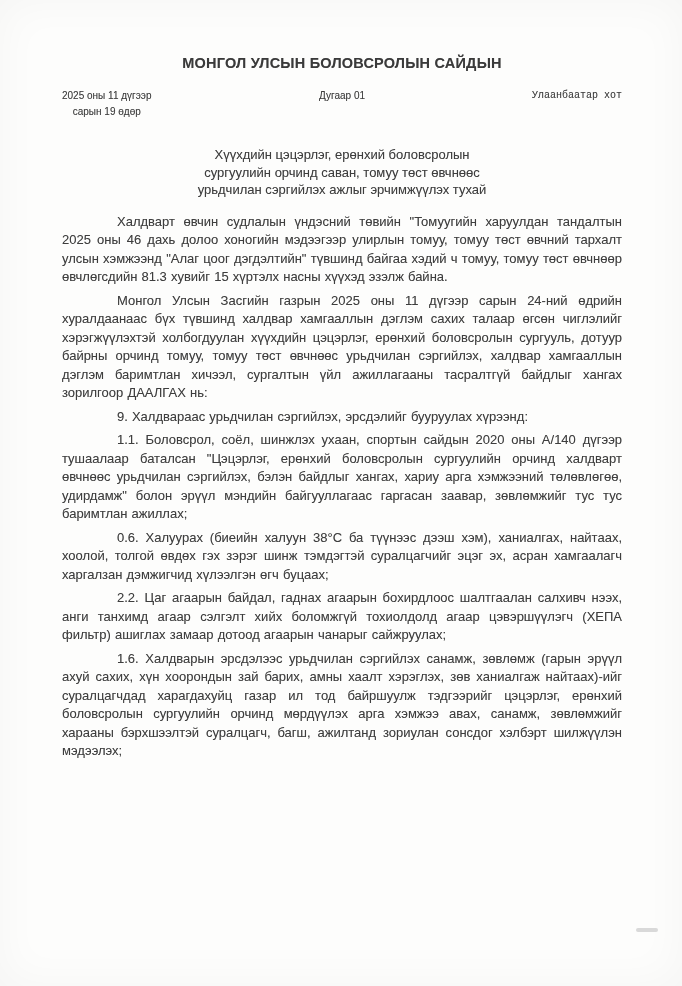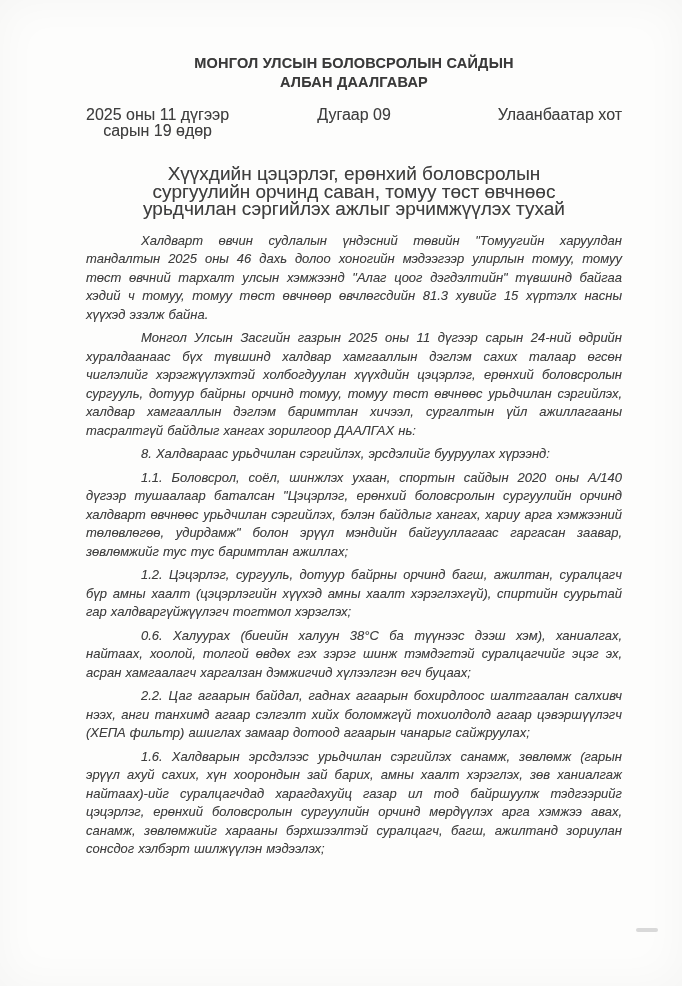--- a/index.html
+++ b/index.html
@@ -8,105 +8,102 @@
     width: 682px;
     height: 986px;
     margin: 0 auto;
     background: #fdfdfc;
     color: #3e3e3e;
     font-family: "Liberation Sans", sans-serif;
     overflow: hidden;
     box-shadow: inset 0 0 45px rgba(0,0,0,0.035);
     text-shadow: 0 0 0.5px rgba(62,62,62,0.35);
   }
-  .content { padding: 54px 60px 0 86px; }
+  .content { padding: 54px 60px 0 62px; }
 
   .doc-title {
     text-align: center;
     font-weight: bold;
     font-size: 14.5px;
     line-height: 19px;
     letter-spacing: 0.2px;
     color: #3a3a3a;
   }
 
   .meta-row {
     display: flex;
     align-items: flex-start;
     margin-top: 15px;
-    font-size: 16px;
+    font-size: 10px;
     line-height: 15.5px;
   }
   .meta-left  { flex: 1 1 0; text-align: left; }
   .meta-left-inner { display: inline-block; text-align: center; }
   .meta-mid   { flex: 0 0 auto; }
-  .meta-right { flex: 1 1 0; text-align: right; }
+  .meta-right { flex: 1 1 0; text-align: right; font-family: Liberation Mono, monospace; }
 
   .subject {
     text-align: center;
     margin-top: 27px;
-    font-size: 19px;
+    font-size: 13px;
     line-height: 17.5px;
   }
 
   .doc-body { margin-top: 14px; }
   .para {
     text-align: justify;
     text-indent: 55px;
     font-size: 13px;
     line-height: 18.5px;
     margin: 0 0 5px 0;
     word-spacing: 0.5px;
-    font-style: italic;
   }
 
   .scan-dash {
     position: absolute;
     top: 928px;
     right: 24px;
     width: 22px;
     height: 4px;
     background: #d9d9d9;
     border-radius: 2px;
   }
 </style>
 </head>
 <body>
 
 <div class="page">
   <div class="content">
 
     <div class="doc-title">
       <div>МОНГОЛ УЛСЫН БОЛОВСРОЛЫН САЙДЫН</div>
-      <div>АЛБАН ДААЛГАВАР</div>
     </div>
 
     <div class="meta-row">
       <div class="meta-left">
         <span class="meta-left-inner">
           <div>2025 оны 11 дүгээр</div>
           <div>сарын 19 өдөр</div>
         </span>
       </div>
-      <div class="meta-mid">Дугаар 09</div>
+      <div class="meta-mid">Дугаар 01</div>
       <div class="meta-right">Улаанбаатар хот</div>
     </div>
 
     <div class="subject">
       <div>Хүүхдийн цэцэрлэг, ерөнхий боловсролын</div>
       <div>сургуулийн орчинд саван, томуу төст өвчнөөс</div>
       <div>урьдчилан сэргийлэх ажлыг эрчимжүүлэх тухай</div>
     </div>
 
     <div class="doc-body">
       <p class="para">Халдварт өвчин судлалын үндэсний төвийн "Томуугийн харуулдан тандалтын 2025 оны 46 дахь долоо хоногийн мэдээгээр улирлын томуу, томуу төст өвчний тархалт улсын хэмжээнд "Алаг цоог дэгдэлтийн" түвшинд байгаа хэдий ч томуу, томуу төст өвчнөөр өвчлөгсдийн 81.3 хувийг 15 хүртэлх насны хүүхэд эзэлж байна.</p>
       <p class="para">Монгол Улсын Засгийн газрын 2025 оны 11 дүгээр сарын 24-ний өдрийн хуралдаанаас бүх түвшинд халдвар хамгааллын дэглэм сахих талаар өгсөн чиглэлийг хэрэгжүүлэхтэй холбогдуулан хүүхдийн цэцэрлэг, ерөнхий боловсролын сургууль, дотуур байрны орчинд томуу, томуу төст өвчнөөс урьдчилан сэргийлэх, халдвар хамгааллын дэглэм баримтлан хичээл, сургалтын үйл ажиллагааны тасралтгүй байдлыг хангах зорилгоор ДААЛГАХ нь:</p>
-      <p class="para">8. Халдвараас урьдчилан сэргийлэх, эрсдэлийг бууруулах хүрээнд:</p>
+      <p class="para">9. Халдвараас урьдчилан сэргийлэх, эрсдэлийг бууруулах хүрээнд:</p>
       <p class="para">1.1. Боловсрол, соёл, шинжлэх ухаан, спортын сайдын 2020 оны А/140 дүгээр тушаалаар баталсан "Цэцэрлэг, ерөнхий боловсролын сургуулийн орчинд халдварт өвчнөөс урьдчилан сэргийлэх, бэлэн байдлыг хангах, хариу арга хэмжээний төлөвлөгөө, удирдамж" болон эрүүл мэндийн байгууллагаас гаргасан заавар, зөвлөмжийг тус тус баримтлан ажиллах;</p>
-      <p class="para">1.2. Цэцэрлэг, сургууль, дотуур байрны орчинд багш, ажилтан, суралцагч бүр амны хаалт (цэцэрлэгийн хүүхэд амны хаалт хэрэглэхгүй), спиртийн суурьтай гар халдваргүйжүүлэгч тогтмол хэрэглэх;</p>
       <p class="para">0.6. Халуурах (биеийн халуун 38°С ба түүнээс дээш хэм), ханиалгах, найтаах, хоолой, толгой өвдөх гэх зэрэг шинж тэмдэгтэй суралцагчийг эцэг эх, асран хамгаалагч харгалзан дэмжигчид хүлээлгэн өгч буцаах;</p>
       <p class="para">2.2. Цаг агаарын байдал, гаднах агаарын бохирдлоос шалтгаалан салхивч нээх, анги танхимд агаар сэлгэлт хийх боломжгүй тохиолдолд агаар цэвэршүүлэгч (ХЕПА фильтр) ашиглах замаар дотоод агаарын чанарыг сайжруулах;</p>
       <p class="para">1.6. Халдварын эрсдэлээс урьдчилан сэргийлэх санамж, зөвлөмж (гарын эрүүл ахуй сахих, хүн хоорондын зай барих, амны хаалт хэрэглэх, зөв ханиалгаж найтаах)-ийг суралцагчдад харагдахуйц газар ил тод байршуулж тэдгээрийг цэцэрлэг, ерөнхий боловсролын сургуулийн орчинд мөрдүүлэх арга хэмжээ авах, санамж, зөвлөмжийг харааны бэрхшээлтэй суралцагч, багш, ажилтанд зориулан сонсдог хэлбэрт шилжүүлэн мэдээлэх;</p>
     </div>
 
   </div>
 
   <div class="scan-dash"></div>
 </div>
 

